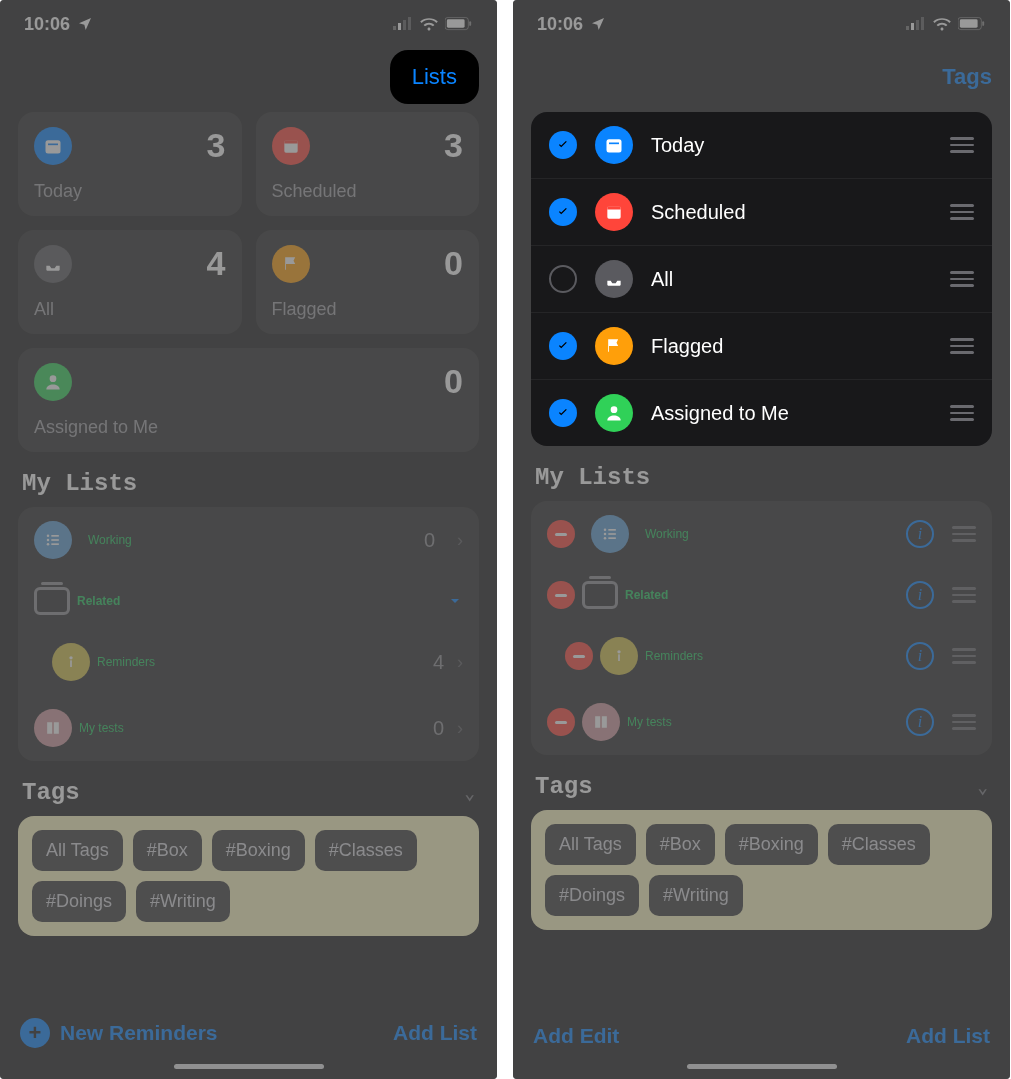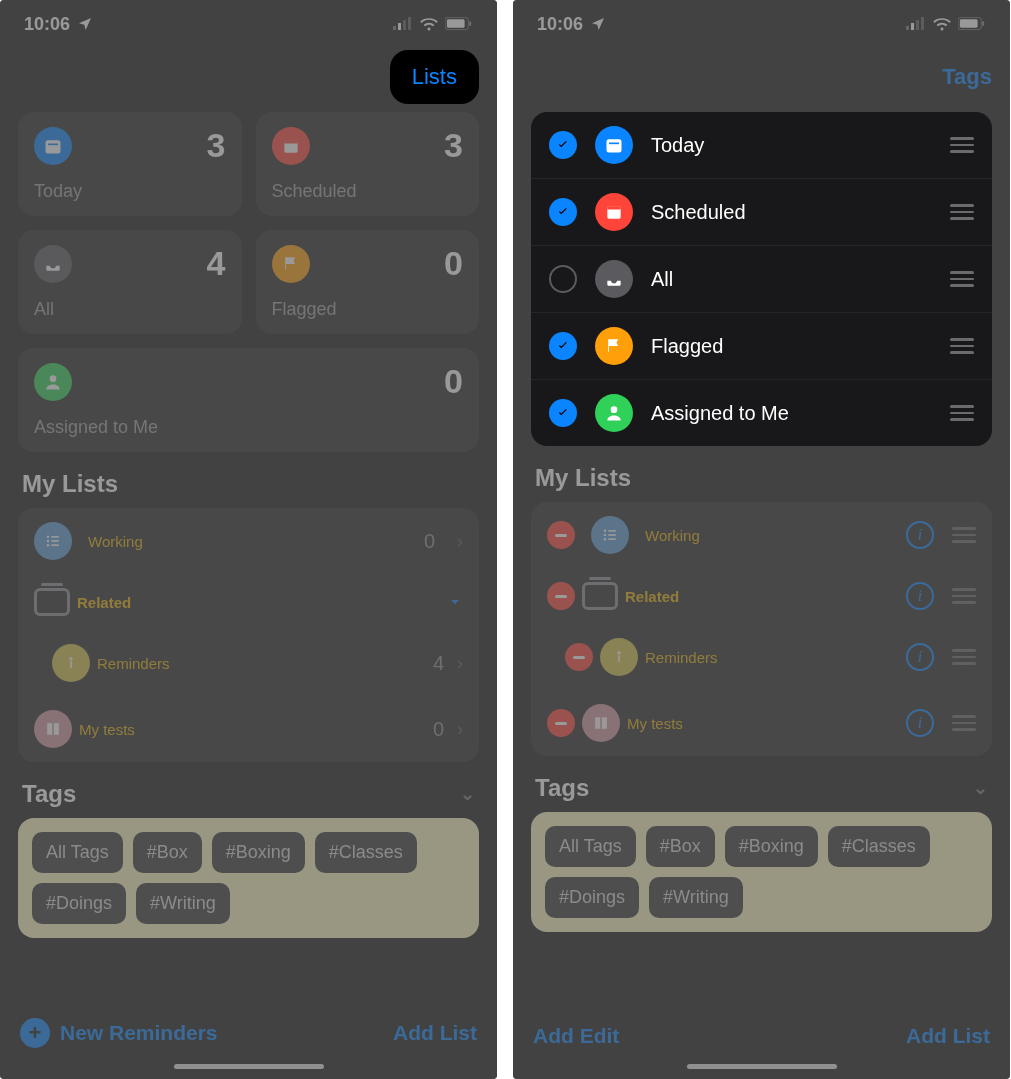--- a/index.html
+++ b/index.html
@@ -98,36 +98,37 @@
   .card-count { font-size: 34px; font-weight: 700; color: #fff; }
   .card-label { font-size: 18px; color: #a0a0a5; font-weight: 500; }
   .section-title {
     font-size: 24px;
     font-weight: 700;
     color: #fff;
     margin: 18px 4px 10px;
     display: flex;
     justify-content: space-between;
     align-items: center;
+    font-family: Liberation Mono, monospace;
   }
   .chev-small { color: #7a7a80; font-size: 18px; }
   .list-panel {
     background: #2c2c2e;
     border-radius: 16px;
     overflow: hidden;
   }
   .list-row {
     display: flex;
     align-items: center;
     padding: 14px 16px;
     gap: 16px;
   }
   .list-row + .list-row { border-top: 0px solid rgba(255,255,255,0.04); gap: 7px; }
   .list-row.indent { padding-left: 34px; }
-  .list-label { flex: 1; color: #eab308; font-size: 15px; }
+  .list-label { flex: 1; color: #22c55e; font-size: 12px; }
   .list-count { color: #8e8e93; font-size: 20px; margin-right: 6px; }
   .chev-right { color: #5a5a5f; font-size: 18px; }
   .square-icon {
     width: 36px; height: 28px;
     border: 3px solid #8e8e93;
     border-radius: 6px;
     position: relative;
   }
   .square-icon::before {
     content: "";

